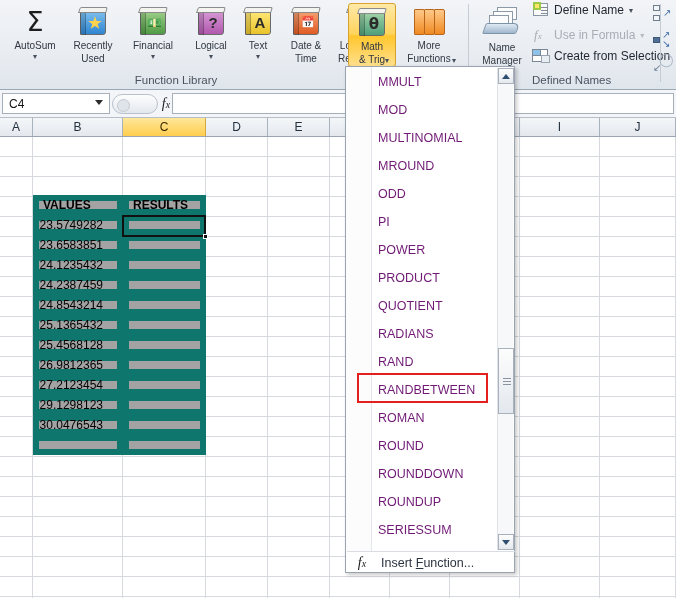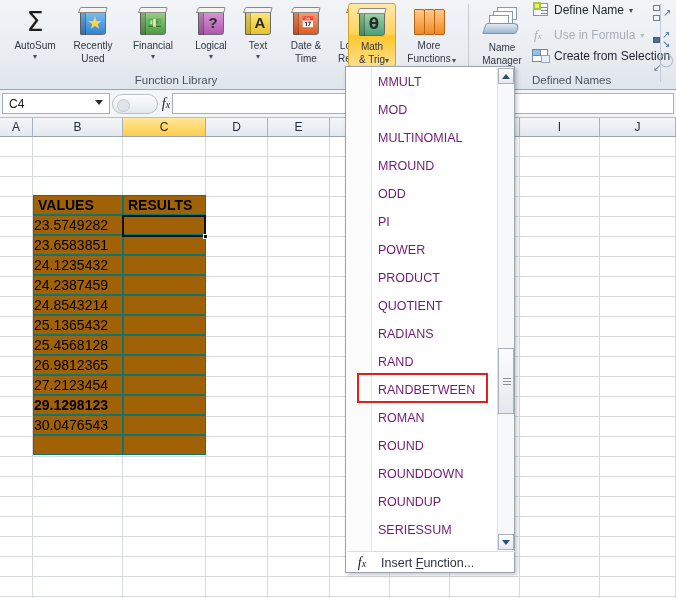--- a/index.html
+++ b/index.html
@@ -210,22 +210,22 @@
     background: linear-gradient(#ffe79a 0%, #ffcd4e 100%);
     color: #3a2b00; border-right: 1px solid #d4a936;
   }
   .gridbody { position: absolute; left: 0; top: 19px; width: 676px; height: 461px; }
   .gline-v { position: absolute; top: 0; width: 1px; height: 461px; background: #d6dade; }
   .gline-h { position: absolute; left: 0; width: 676px; height: 1px; background: #d6dade; }
 
   
   .dtable { position: absolute; }
   .dcell {
-    position: absolute; border: 1px solid #0f766e; font-size: 14px;
-    color: #000; display: flex; align-items: center; background: #a16207;
+    position: absolute; border: 6px solid #0f766e; font-size: 12px;
+    color: #000; display: flex; align-items: center; background: #a3a3a3;
   }
   .dcell.hdr { font-weight: bold; padding-left: 4px; }
   .dcell.num { justify-content: flex-end; padding-right: 14px; }
 
   .selbox {
     position: absolute; border: 2px solid #111; background: transparent;
     pointer-events: none;
   }
   .selhandle {
     position: absolute; width: 5px; height: 5px; background: #111;
@@ -569,21 +569,21 @@
           <div class="dcell num" style="left: 33px; width: 90px; top: 158px; height: 20px;">24.8543214</div>
           <div class="dcell " style="left: 123px; width: 83px; top: 158px; height: 20px;"></div>
           <div class="dcell num" style="left: 33px; width: 90px; top: 178px; height: 20px;">25.1365432</div>
           <div class="dcell " style="left: 123px; width: 83px; top: 178px; height: 20px;"></div>
           <div class="dcell num" style="left: 33px; width: 90px; top: 198px; height: 20px;">25.4568128</div>
           <div class="dcell " style="left: 123px; width: 83px; top: 198px; height: 20px;"></div>
           <div class="dcell num" style="left: 33px; width: 90px; top: 218px; height: 20px;">26.9812365</div>
           <div class="dcell " style="left: 123px; width: 83px; top: 218px; height: 20px;"></div>
           <div class="dcell num" style="left: 33px; width: 90px; top: 238px; height: 20px;">27.2123454</div>
           <div class="dcell " style="left: 123px; width: 83px; top: 238px; height: 20px;"></div>
-          <div class="dcell num" style="left: 33px; width: 90px; top: 258px; height: 20px; font-weight: bold;">29.1298123</div>
+          <div class="dcell num" style="left: 33px; width: 90px; top: 258px; height: 20px;">29.1298123</div>
           <div class="dcell " style="left: 123px; width: 83px; top: 258px; height: 20px;"></div>
           <div class="dcell num" style="left: 33px; width: 90px; top: 278px; height: 20px;">30.0476543</div>
           <div class="dcell " style="left: 123px; width: 83px; top: 278px; height: 20px;"></div>
           <div class="dcell " style="left: 33px; width: 90px; top: 298px; height: 20px;"></div>
           <div class="dcell " style="left: 123px; width: 83px; top: 298px; height: 20px;"></div>
         </div>
 
       <div class="selbox" style="left:122px; top:78px; width:84px; height:22px;"></div>
       <div class="selhandle" style="left:203px; top:97px;"></div>
     </div>

